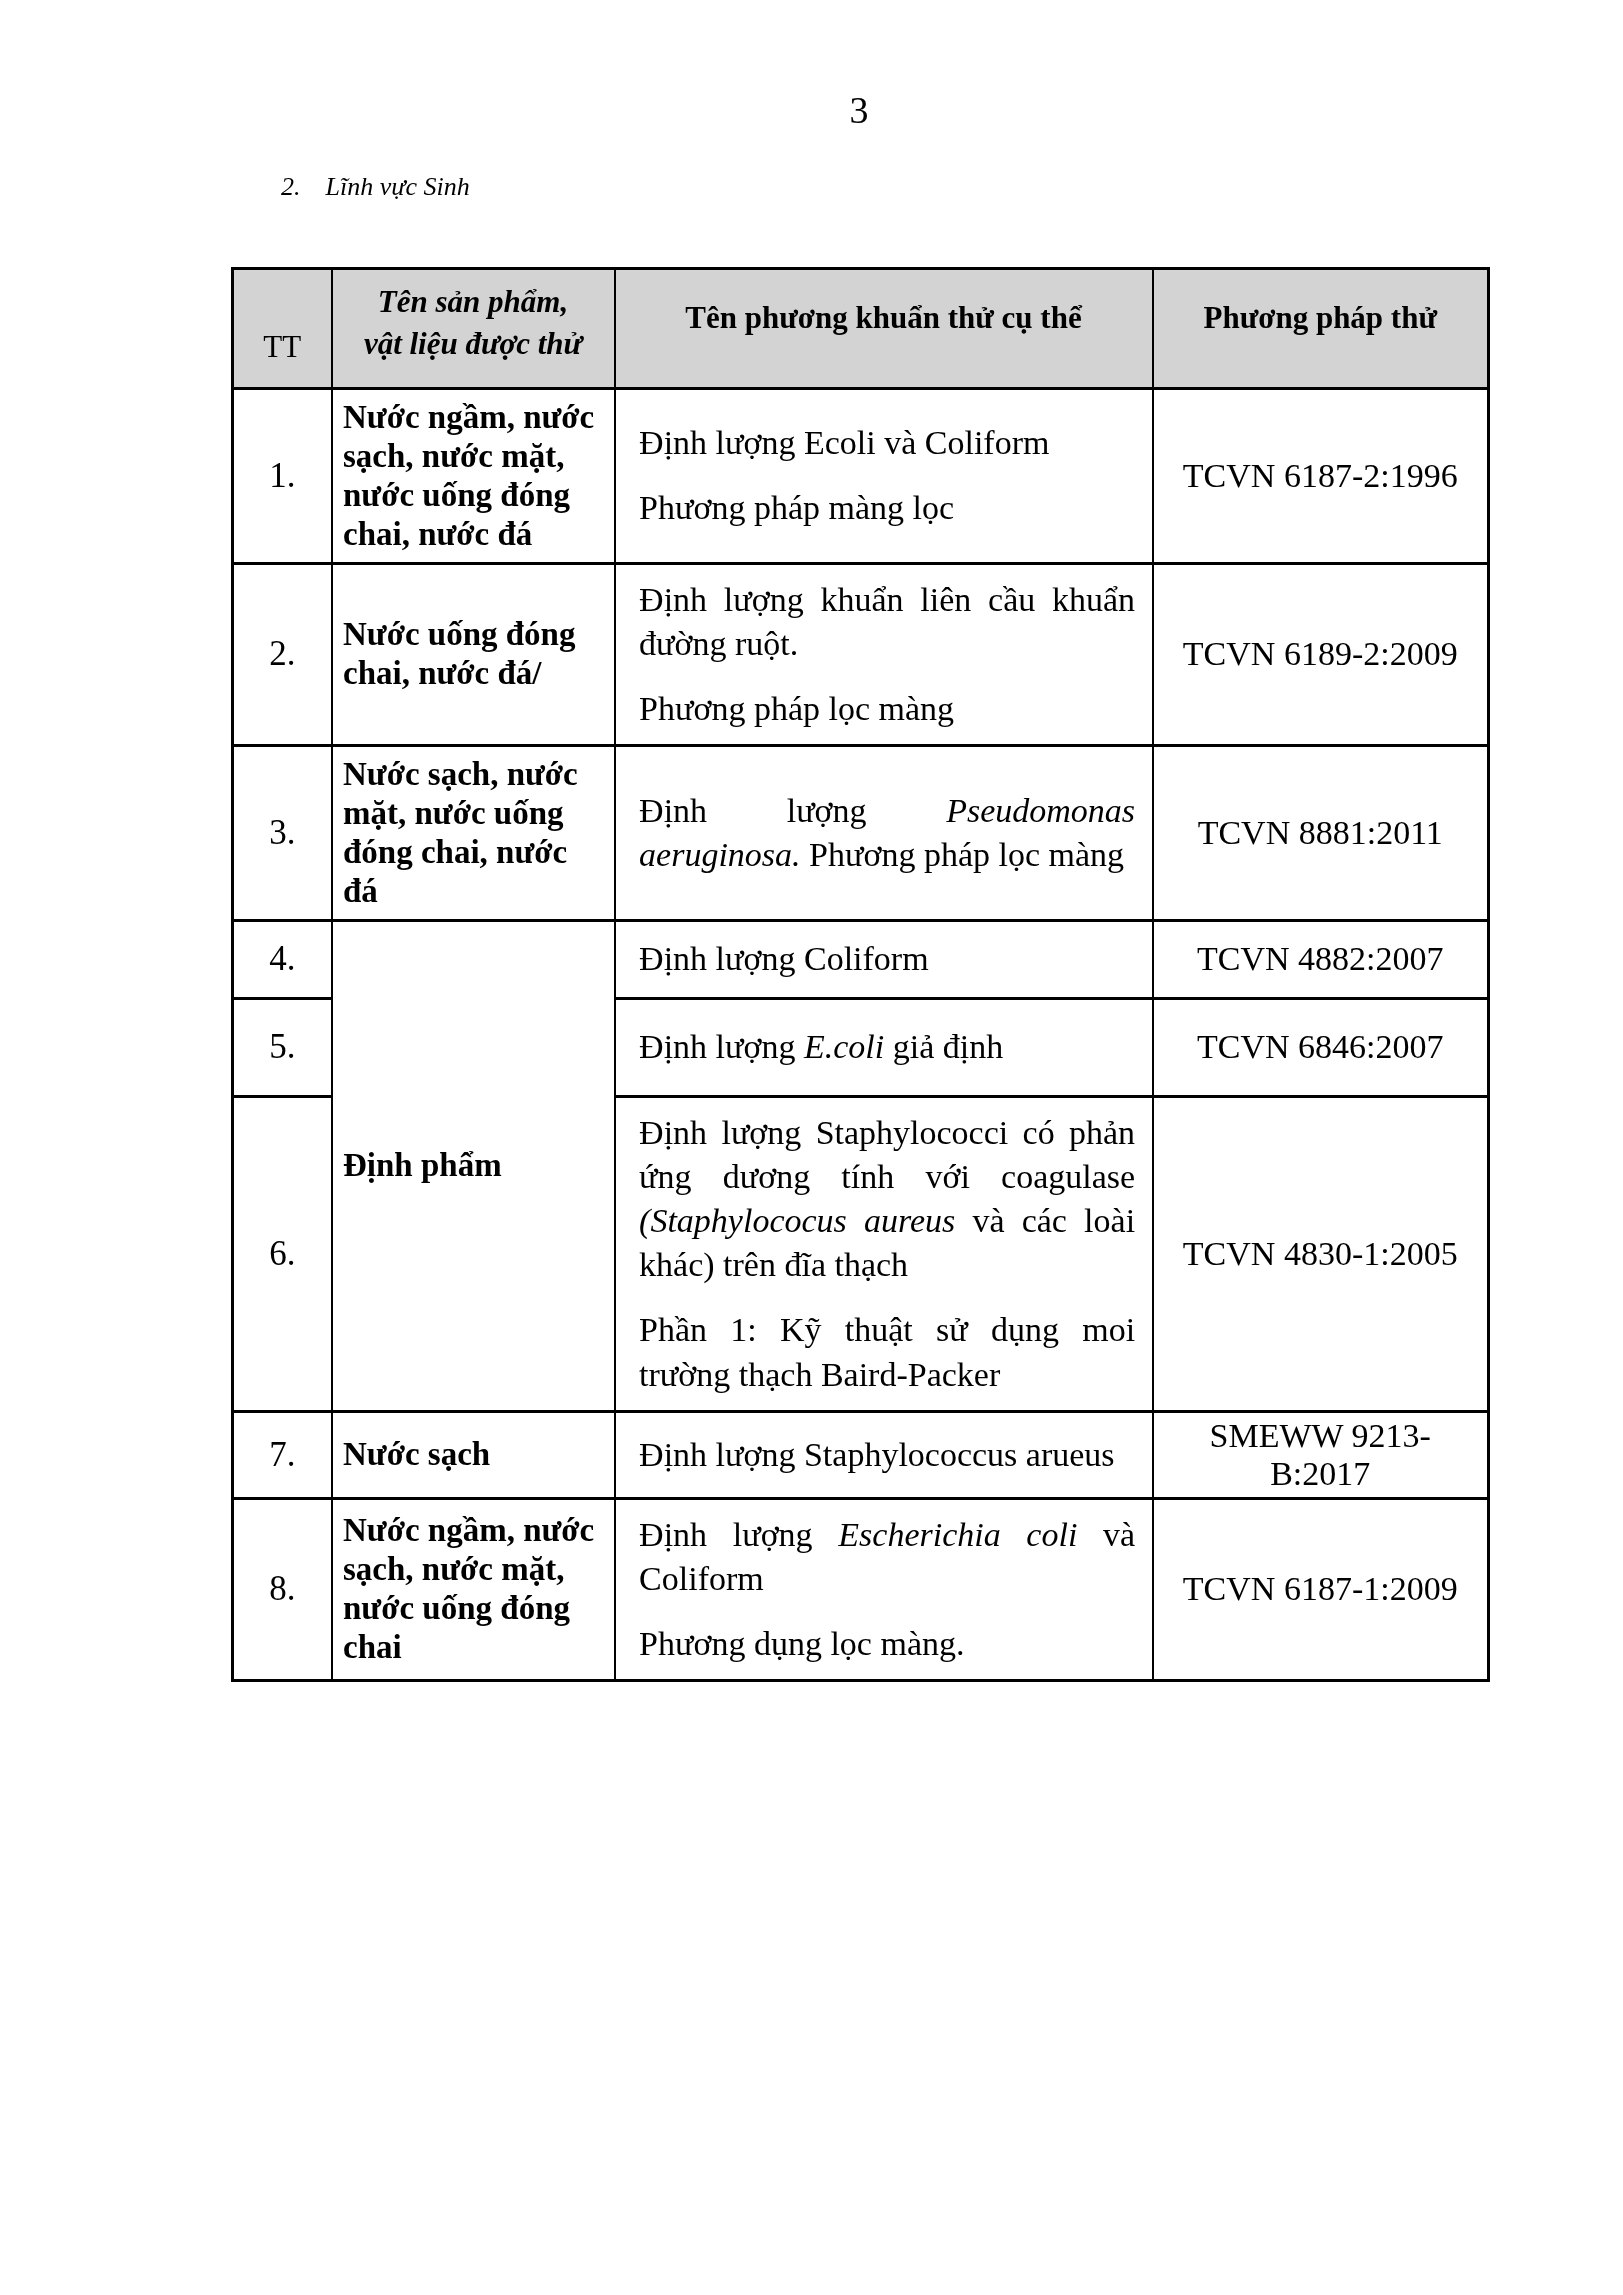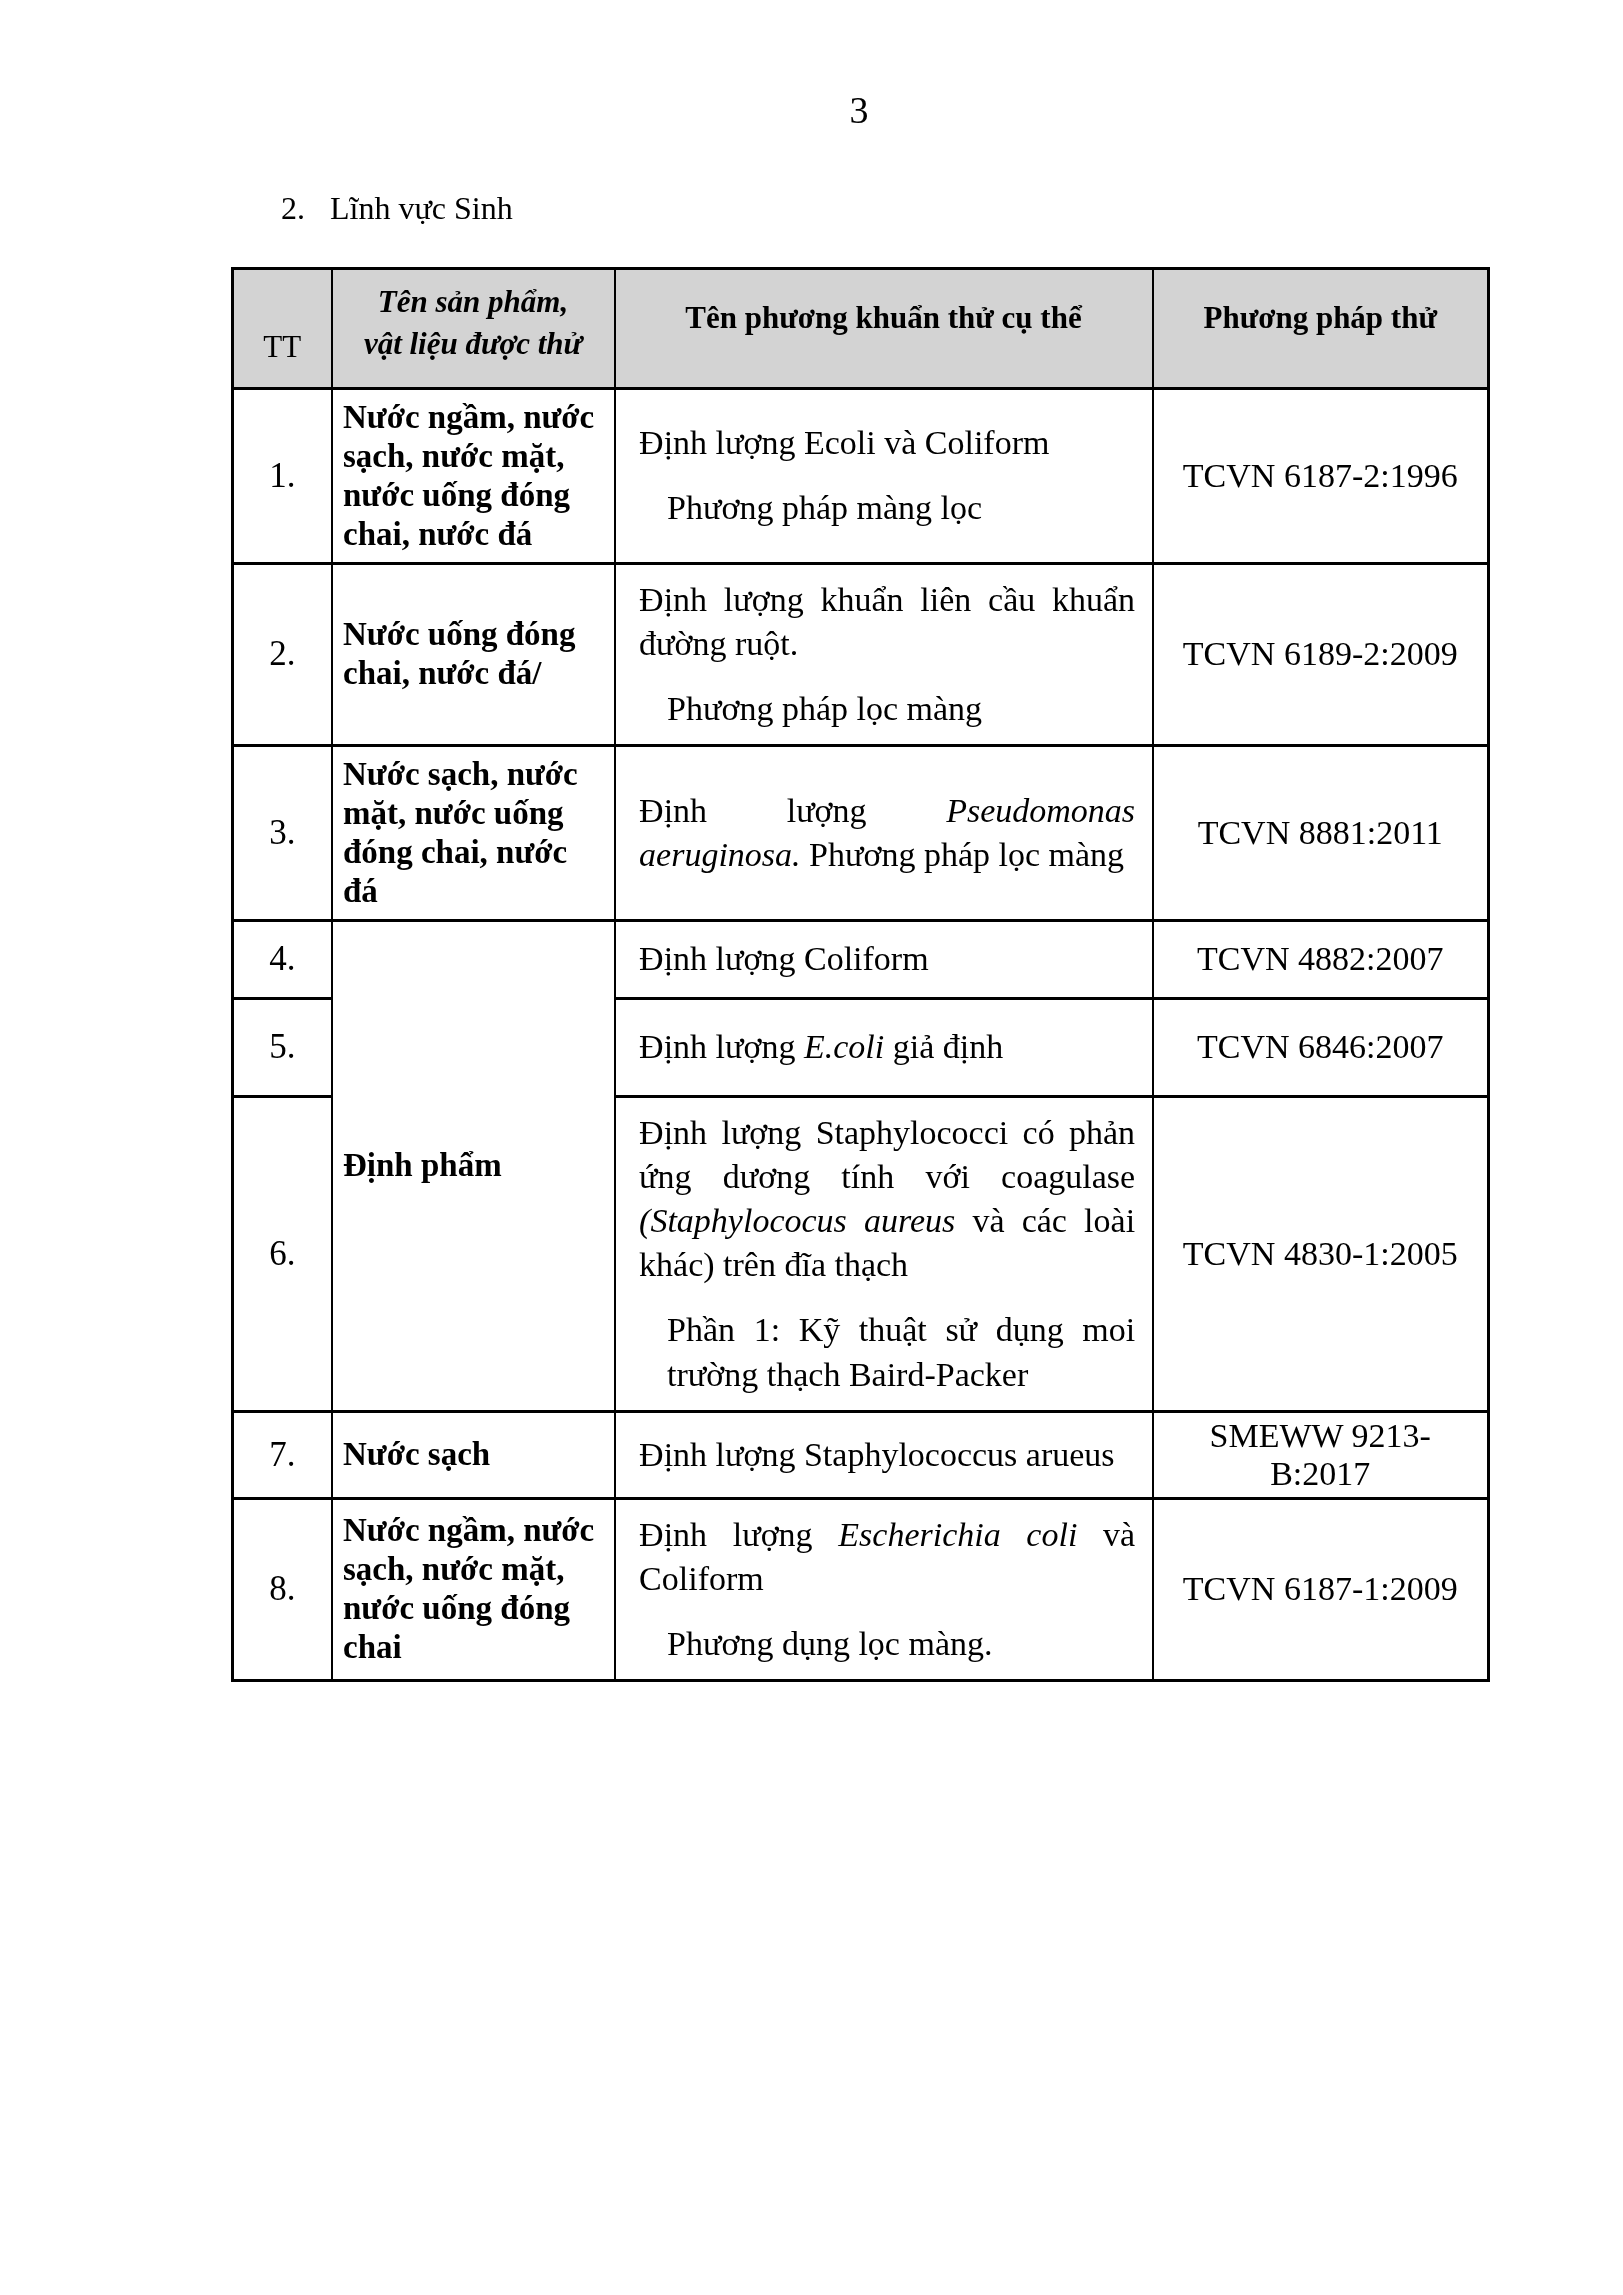--- a/index.html
+++ b/index.html
@@ -20,25 +20,26 @@
     position: absolute;
     top: 90px;
     left: 231px;
     width: 1256px;
     text-align: center;
     font-size: 38px;
     line-height: 1.1;
   }
   .heading {
     position: absolute;
-    top: 190px;
+    top: 172px;
     left: 281px;
-    font-size: 32px;
+    font-size: 26px;
     line-height: 1.15;
     white-space: nowrap;
+    font-style: italic;
   }
   .heading .idx {
     display: inline-block;
     margin-right: 25px;
   }
   table.main-table {
     position: absolute;
     top: 267px;
     left: 231px;
     width: 1256px;
@@ -90,21 +91,20 @@
     font-size: 34px;
     line-height: 1.3;
     padding: 13px 16.4px 13px 23.6px;
   }
   td.method p {
     margin: 0;
     text-align: justify;
   }
   td.method p + p {
     margin-top: 21px;
-    margin-left: 28px;
   }
   td.standard {
     text-align: center;
     vertical-align: middle;
     font-size: 34px;
     padding: 3.9px 6.5px;
   }
 </style>
 </head>
 <body>

